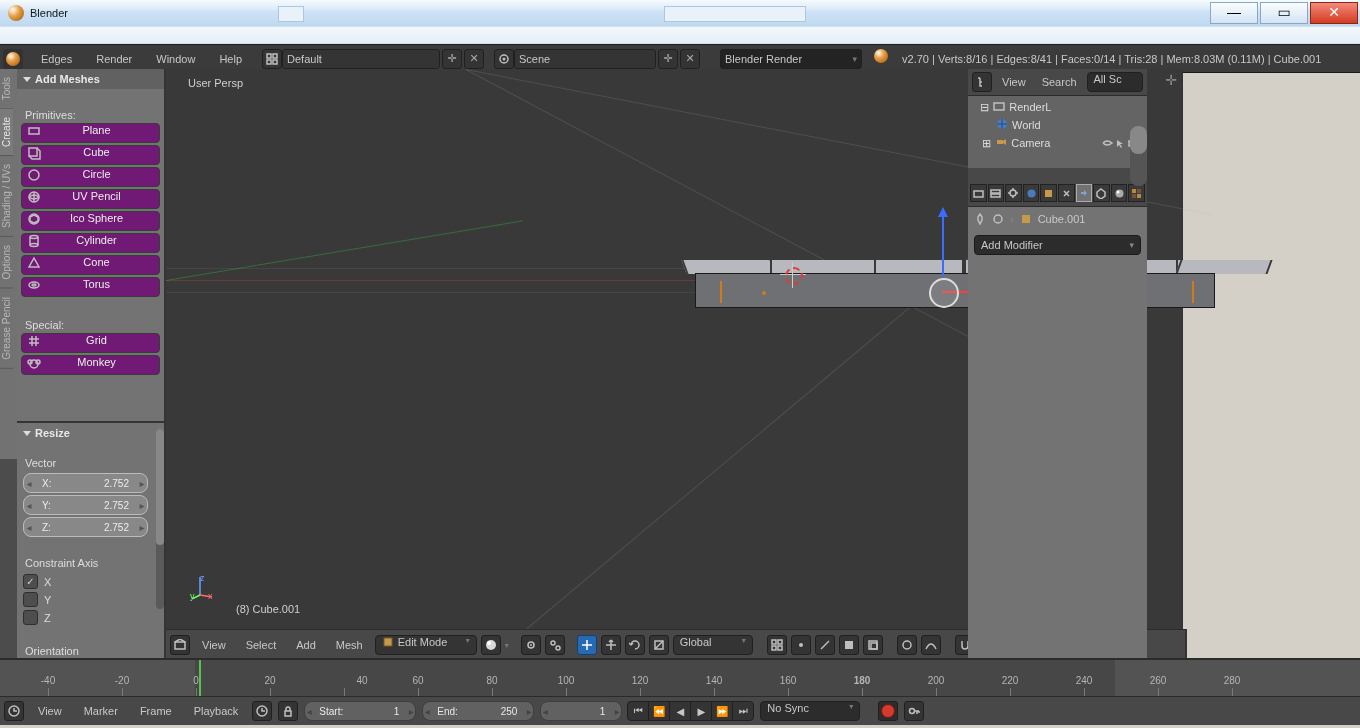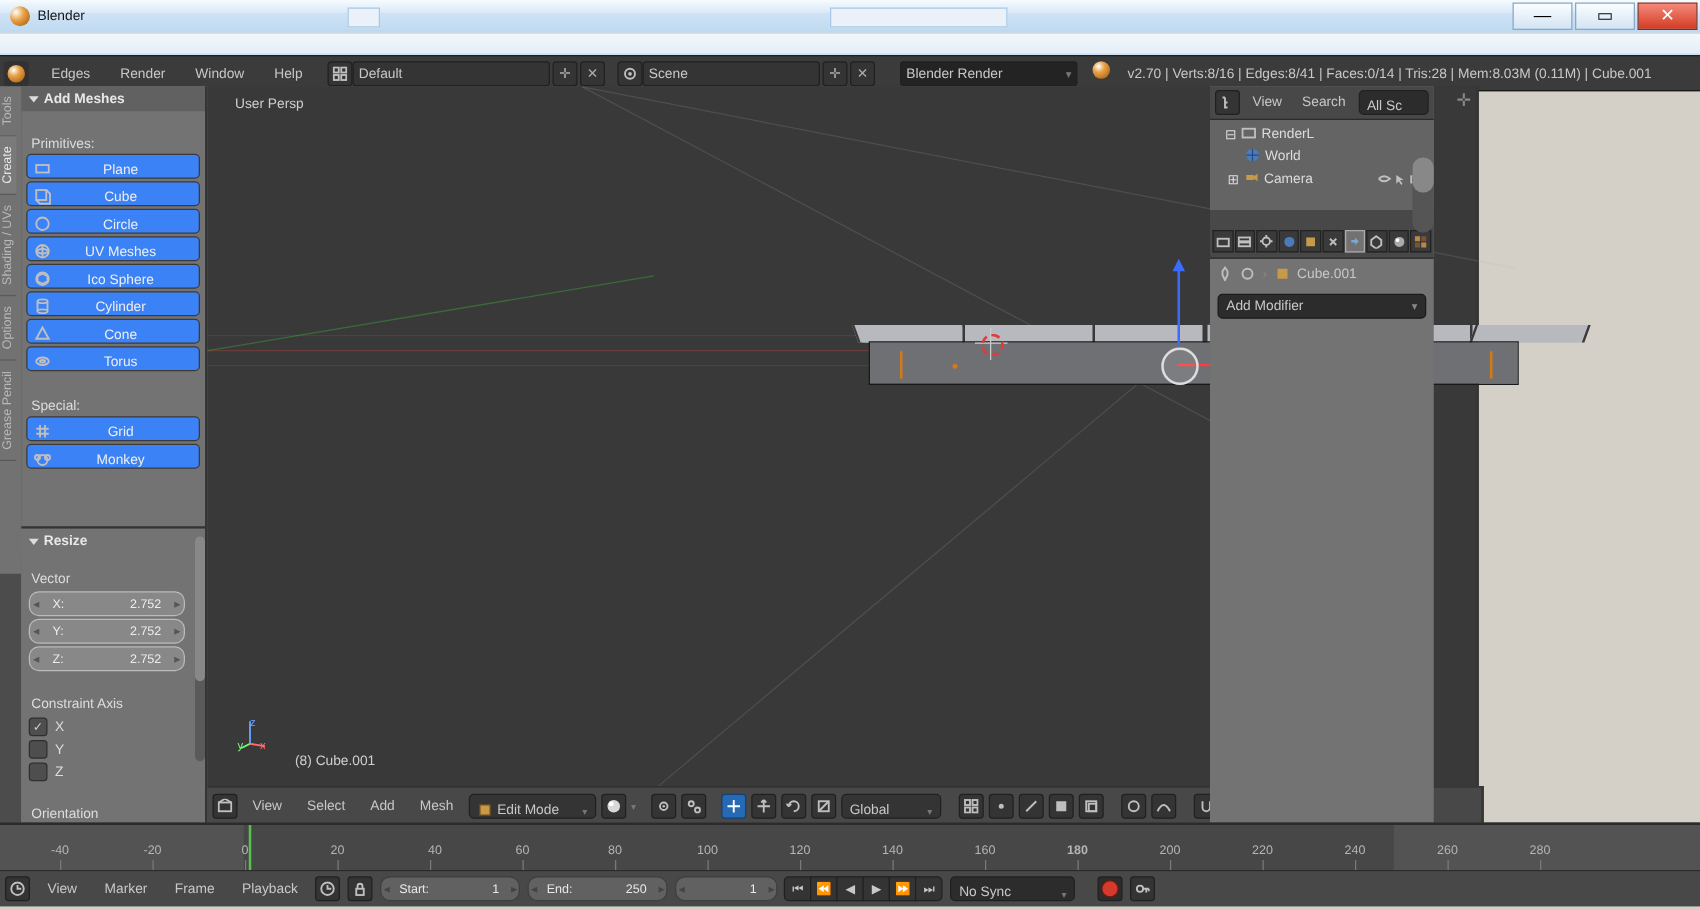--- a/index.html
+++ b/index.html
@@ -44,22 +44,22 @@
   .leftminitabs .act{color:#e8e8e8;background:#7a7a7a}
   
   .toolpanel{position:absolute;left:18px;top:0;width:147px;height:590px;background:#737373;
     border-right:2px solid #353535}
   .tp-head{height:20px;background:#616161;color:#e8e8e8;display:flex;align-items:center;
     padding:0 6px;font-weight:bold;gap:4px}
   .tp-head .tri{display:inline-block;width:0;height:0;border-left:4px solid transparent;
     border-right:4px solid transparent;border-top:5px solid #ddd}
   .tp-label{color:#ddd;padding:20px 6px 2px 8px}
   .tp-list{padding:0 4px}
-  .tp-btn{height:18px;background:#3b82f6;border:1px solid #3a3a3a;border-radius:4px;
-    margin-bottom:2px;display:flex;align-items:flex-end;color:#eee}
+  .tp-btn{height:18px;background:#701a75;border:1px solid #3a3a3a;border-radius:4px;
+    margin-bottom:2px;display:flex;align-items:flex-start;color:#eee}
   .tp-btn .picon{width:20px;height:14px;margin-left:2px;border-radius:2px;
     display:flex;align-items:center;justify-content:center}
   .tp-btn .lbl{flex:1;text-align:center;margin-right:10px}
   
   .oppanel{position:absolute;left:18px;top:352px;width:147px;height:238px;background:#737373;
     border-top:2px solid #353535}
   .oppanel .scroll{position:absolute;right:0;top:6px;width:8px;height:180px;background:#5a5a5a;
     border-radius:4px}
   .oppanel .scroll .thumb{position:absolute;top:0;width:8px;height:116px;background:#888;
     border-radius:4px}
@@ -106,21 +106,21 @@
   .miniaxis{position:absolute;left:24px;bottom:30px;width:26px;height:26px;color:#999;font-size:9px}
   .miniaxis .z{position:absolute;left:10px;top:0;color:#6aa0ff}
   .miniaxis .y{position:absolute;left:0;top:18px;color:#6cff6c}
   .miniaxis .x{position:absolute;left:18px;top:18px;color:#ff6c6c}
   .v-txt{position:absolute;color:#cfcfcf}
   
   .v3head{position:absolute;left:167px;top:560px;width:1015px;height:30px;background:#484848;
     border-top:1px solid #2b2b2b;border-bottom:1px solid #2b2b2b;display:flex;align-items:center;
     gap:4px;padding-left:4px;color:#c8c8c8;border-right:2px solid #353535}
   .hdbtn{height:18px;background:#343434;border:1px solid #202020;border-radius:4px;
-    padding:0 6px;display:flex;align-items:flex-end;gap:4px;color:#c8c8c8}
+    padding:0 6px;display:flex;align-items:flex-start;gap:4px;color:#c8c8c8}
   .hdico{width:18px;height:18px;background:#343434;border:1px solid #202020;border-radius:3px;
     display:flex;align-items:center;justify-content:center}
   .hdico svg{display:block}
   .hditem{padding:0 8px}
   
   .right{position:absolute;right:0;top:0;width:179px;height:590px;background:#737373}
   .outl-hd{height:26px;background:#484848;border-bottom:1px solid #2b2b2b;
     display:flex;align-items:center;gap:4px;padding:0 4px;color:#c8c8c8}
   .outl-body{height:72px;background:#646464;position:relative;color:#ddd}
   .outl-row{position:absolute;left:0;display:flex;align-items:center;height:18px;gap:4px;
@@ -264,21 +264,21 @@
           </span>
         <span class="lbl">Circle</span>
         </div>
       <div class="tp-btn">
         <span class="picon">
             <svg width="14" height="14">
               <circle cx="7" cy="7" r="5" class="sv"></circle>
               <path d="M2 7 Q7 3 12 7 M2 7 Q7 11 12 7 M7 2 L7 12" class="sv"></path>
             </svg>
           </span>
-        <span class="lbl">UV Meshes</span>
+        <span class="lbl">UV Pencil</span>
         </div>
       <div class="tp-btn">
         <span class="picon">
             <svg width="14" height="14">
               <circle cx="7" cy="7" r="5" class="sv"></circle>
               <path d="M3 5 L7 3 L11 5 L11 9 L7 11 L3 9 Z" class="sv"></path>
             </svg>
           </span>
         <span class="lbl">Ico Sphere</span>
         </div>
@@ -705,21 +705,21 @@
       <div class="bar" style="left:197px;width:920px"></div>
       <div class="cur" style="left:201px"></div>
     <div class="lab" style="left: 50px;">-40</div>
         <div class="tick" style="left: 50px;"></div>
         <div class="lab" style="left: 124px;">-20</div>
         <div class="tick" style="left: 124px;"></div>
         <div class="lab" style="left: 198px;">0</div>
         <div class="tick" style="left: 198px;"></div>
         <div class="lab" style="left: 272px;">20</div>
         <div class="tick" style="left: 272px;"></div>
-        <div class="lab" style="left: 350px;">40</div>
+        <div class="lab" style="left: 364px;">40</div>
         <div class="tick" style="left: 346px;"></div>
         <div class="lab" style="left: 420px;">60</div>
         <div class="tick" style="left: 420px;"></div>
         <div class="lab" style="left: 494px;">80</div>
         <div class="tick" style="left: 494px;"></div>
         <div class="lab" style="left: 568px;">100</div>
         <div class="tick" style="left: 568px;"></div>
         <div class="lab" style="left: 642px;">120</div>
         <div class="tick" style="left: 642px;"></div>
         <div class="lab" style="left: 716px;">140</div>

